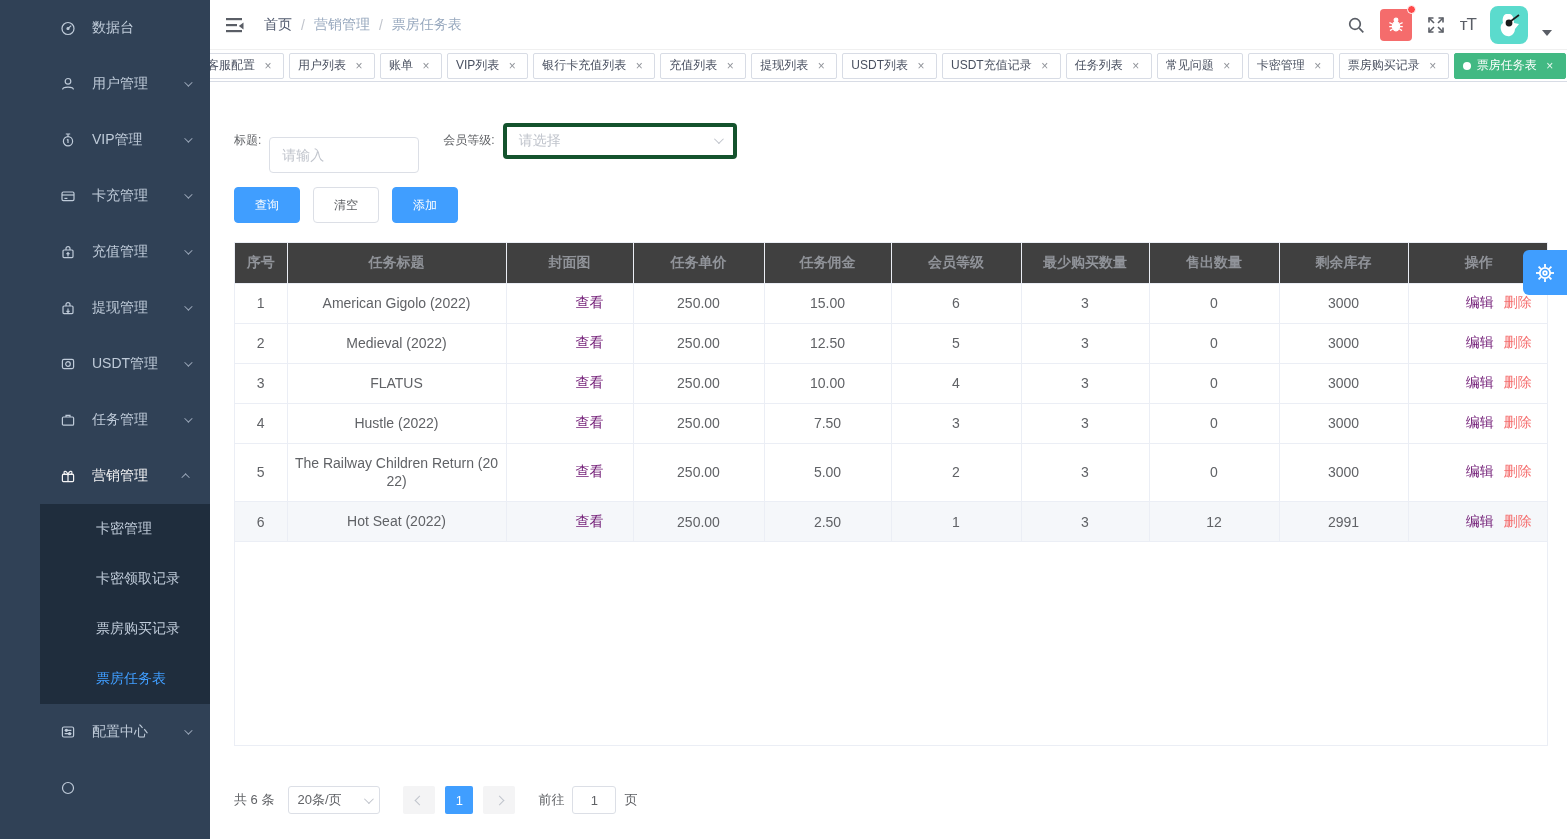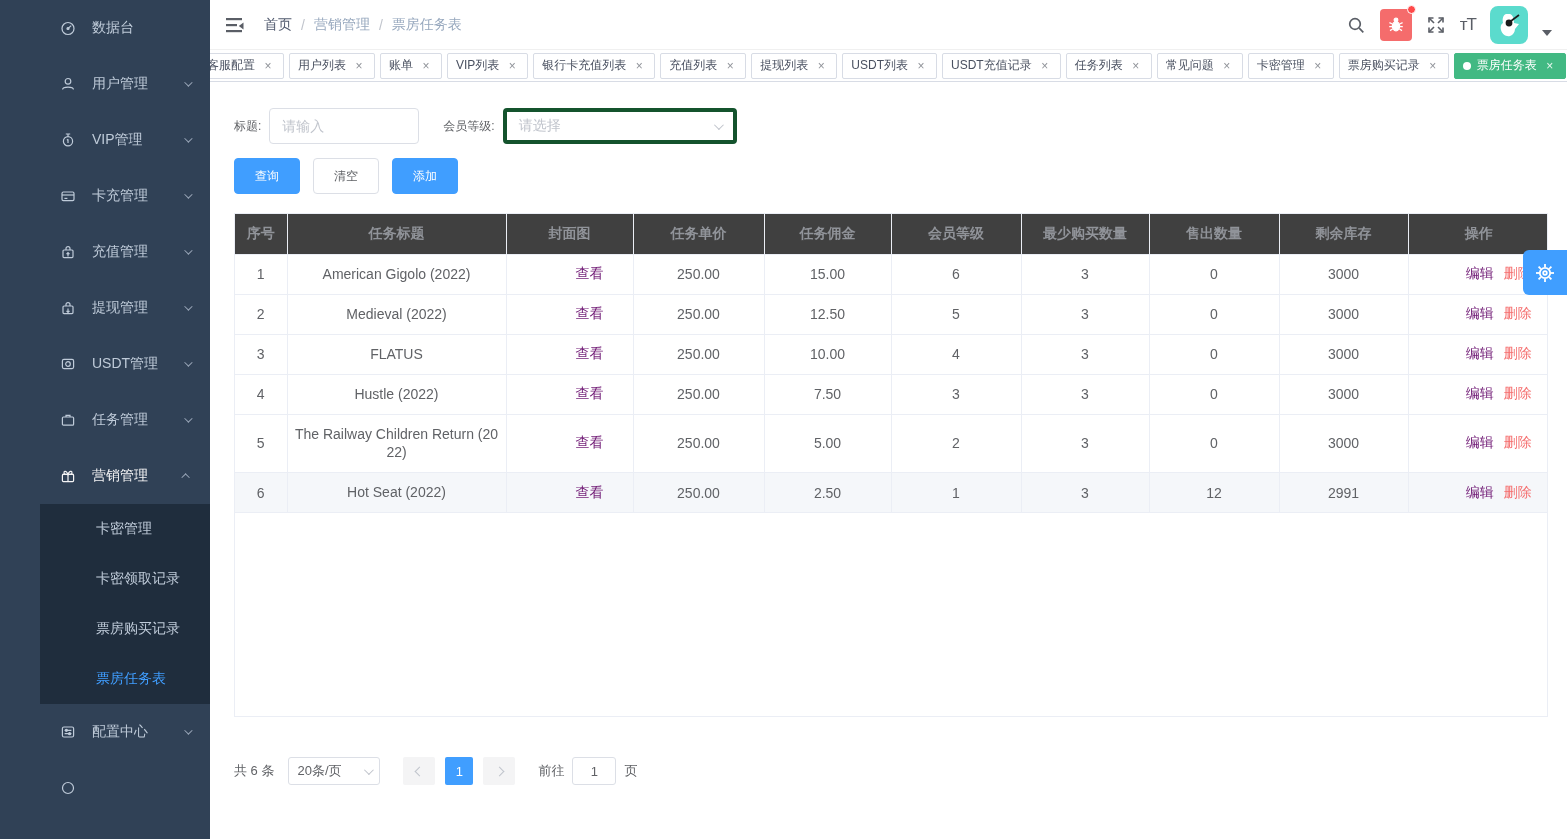--- a/index.html
+++ b/index.html
@@ -56,21 +56,21 @@
     display:inline-flex; align-items:center; justify-content:center; border-radius:50%; }
   .tab.active { background:#42b983; border-color:#42b983; color:#fff; }
   .tab.active .tab-dot { width:8px; height:8px; border-radius:50%; background:#fff; margin-right:6px; display:inline-block; }
   .tab.active .tab-close { color:#e8f7ef; }
 
   
   .content { padding:26px 19px 0 24px; flex:1; position:relative; }
   .filter-row { display:flex; align-items:center; }
   .f-label { font-size:12px; color:#606266; margin-right:8px;text-align:right; }
   .f-input { width:150px; height:36px; border:1px solid #dcdfe6; border-radius:4px; padding:0 12px;
-    font-size:14px; color:#606266; outline:none; font-family:inherit; }
+    font-size:14px; color:#606266; outline:none; font-family:inherit;margin-top:29px; }
   .f-input::placeholder { color:#c0c4cc; }
   .f-select { width:234px; height:36px; border:4px solid #14532d; border-radius:4px; padding:0 12px;
     display:flex; align-items:center; justify-content:space-between; cursor:pointer; }
   .f-select .sel-text { font-size:14px; color:#c0c4cc; }
   .sel-chev { width:7px; height:7px; border-right:1.3px solid #c0c4cc; border-bottom:1.3px solid #c0c4cc;
     transform:rotate(45deg) translateY(-2px); }
   .ml24 { margin-left:24px; }
 
   .btn-row { margin-top:14px; display:flex; gap:13px; }
   .btn { height:36px; padding:0 20px; font-size:12px; border-radius:4px; cursor:pointer;

